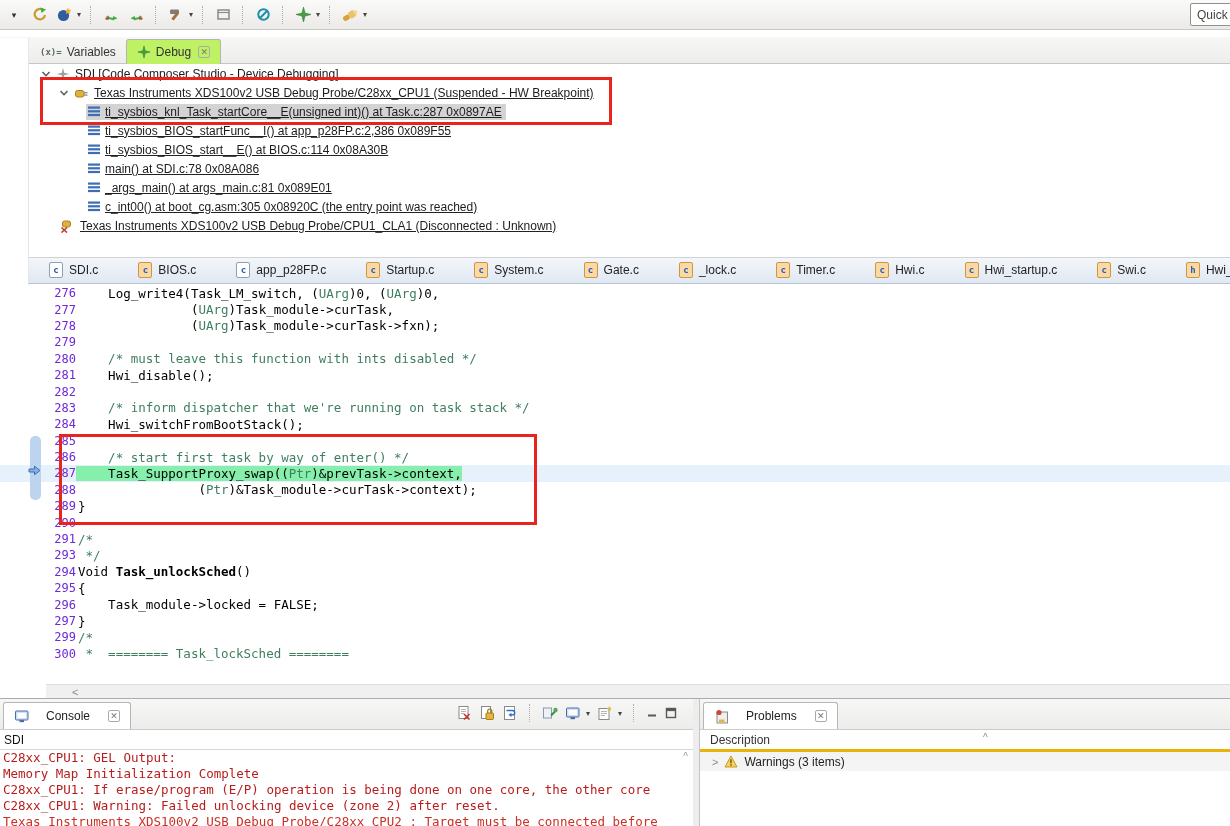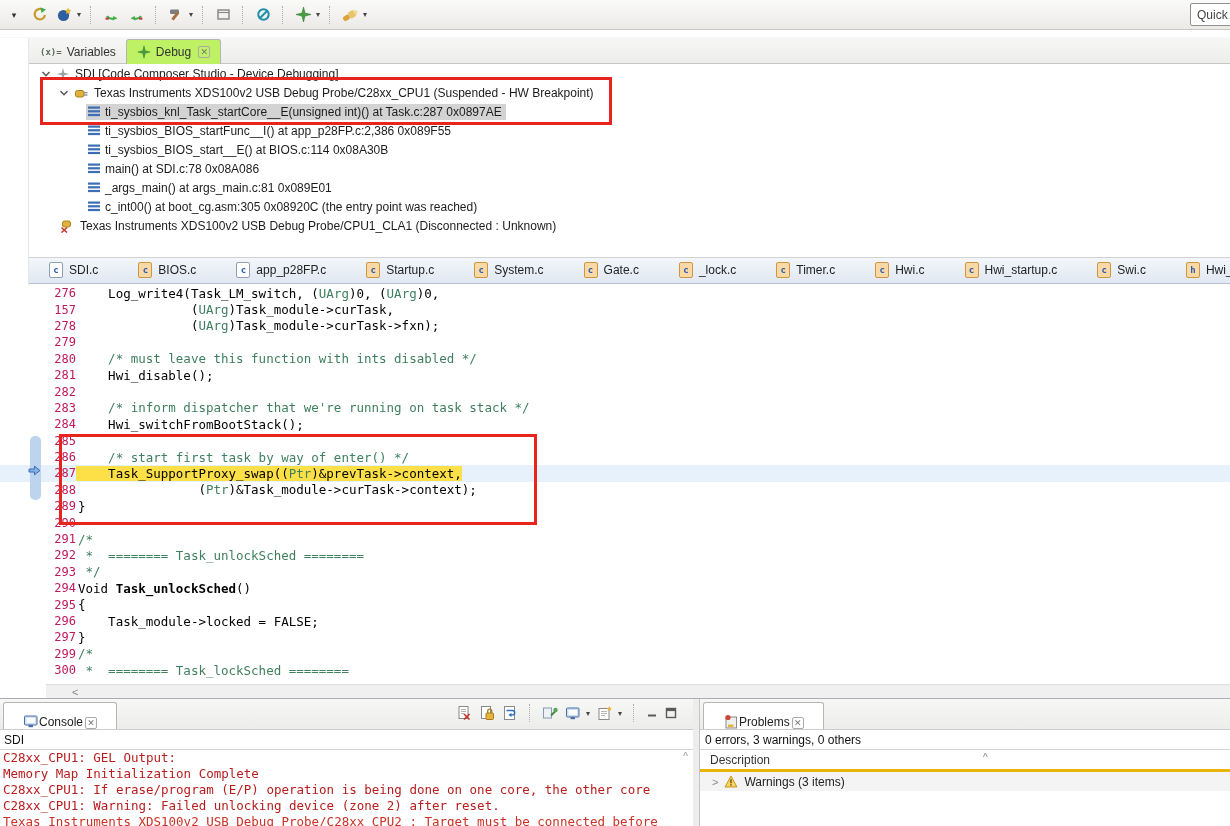--- a/index.html
+++ b/index.html
@@ -27,21 +27,21 @@
     background:linear-gradient(#f7f7f6,#ededec);border-bottom:1px solid #c6c6c6;}
   #rail-restore{position:absolute;left:5px;top:12px;}
   #debug-tabs{position:absolute;left:30px;top:9px;display:flex;align-items:flex-end;height:25px;}
   .vtab{height:24px;display:flex;align-items:center;gap:5px;padding:0 10px;color:#333;}
   .vtab.active{background:#bef264;border:1px solid #b4b4b4;border-bottom:none;border-radius:3px 3px 0 0;}
   .vtab .lbl{white-space:nowrap;}
   .close{font-size:9px;color:#777;border:1px solid #aaa;border-radius:2px;width:10px;height:10px;
     display:inline-flex;align-items:center;justify-content:center;margin-left:2px;}
   .varsig{font:bold 9px "DejaVu Sans Mono",monospace;color:#5a6a5a;}
   #debug-tree{position:absolute;left:29px;top:34px;right:0;bottom:0;background:#fff;overflow:hidden;}
-  .trow{height:19px;display:flex;align-items:center;white-space:nowrap;}
+  .trow{height:19px;display:flex;align-items:center;white-space:nowrap;text-decoration:underline;}
   .chev{width:12px;margin-right:2px;}
   .tsel{display:inline-flex;align-items:center;gap:5px;padding:1px 4px 1px 2px;}
   .tsel.selected{background:#d3d3d3;}
   .trow .lbl{color:#1c1c1c;}
 
   
   #editor-tabs{position:absolute;left:0;top:257px;width:100%;height:27px;box-sizing:border-box;
     background:linear-gradient(#f3f6fa,#e0e8f2);border-top:1px solid #d2d2d2;border-bottom:1px solid #b8c2d0;
     display:flex;align-items:flex-end;padding-left:29px;overflow:hidden;}
   .etab{height:26px;display:flex;align-items:center;gap:6px;padding:0 20px;color:#222;white-space:nowrap;}
@@ -49,39 +49,39 @@
     font:bold 9px "DejaVu Sans Mono",monospace;color:#2a5db0;display:inline-flex;align-items:center;justify-content:center;}
   .fic.or{background:#fbd9a6;border-color:#cf9640;}
 
   
   #left-rail{position:absolute;left:0;top:38px;width:28px;height:660px;background:#fff;border-right:1px solid #e6e6e6;}
   #editor{position:absolute;left:0;top:285px;width:100%;height:413px;background:#fff;overflow:hidden;}
   #ruler-thumb{position:absolute;left:30px;top:151px;width:11px;height:64px;background:#bcd4ee;border-radius:5px;}
   #pc-arrow{position:absolute;left:28px;top:180px;}
   #code-lines{position:absolute;left:0;top:0;right:0;}
   .crow{height:16.4px;display:flex;align-items:center;font-family:"DejaVu Sans Mono",monospace;font-size:12.5px;}
-  .crow .ln{width:76px;text-align:right;color:#be185d;font-size:12px;flex:0 0 auto;}
+  .crow .ln{width:76px;text-align:right;color:#6d28d9;font-size:12px;flex:0 0 auto;}
   .crow .ct{padding-left:2px;white-space:pre;color:#000;}
   .crow.cur{background:#e7f1fc;}
   .ct .c{color:#3f7f5f;}
   .ct .t{color:#3f7f5f;}
   .ct .b{font-weight:bold;}
-  .ct.hlt{background:#fde047;}
+  .ct.hlt{background:#86efac;}
   #hscroll{position:absolute;left:46px;right:0;bottom:0;height:14px;background:#f0f0f0;
     border-top:1px solid #dedede;display:flex;align-items:center;padding-left:26px;box-sizing:border-box;
     color:#8a8a8a;font-size:11px;}
 
   
   #bottom{position:absolute;left:0;top:698px;width:100%;height:128px;border-top:1px solid #a8adb5;box-sizing:border-box;background:#fff;}
   #console-panel{position:absolute;left:0;top:0;width:693px;height:100%;overflow:hidden;}
   #sash{position:absolute;left:693px;top:0;width:6px;height:100%;background:#ededed;}
   #problems-panel{position:absolute;left:699px;top:0;right:0;height:100%;border-left:1px solid #c4c4c4;overflow:hidden;}
   .ptabs{height:30px;background:linear-gradient(#f7f7f6,#ececeb);border-bottom:1px solid #cccccc;
     display:flex;align-items:flex-end;padding-left:3px;position:relative;}
-  .ptab{height:26px;display:flex;align-items:flex-end;gap:0;padding:0 19px;background:#fff;
+  .ptab{height:26px;display:flex;align-items:center;gap:16px;padding:0 10px;background:#fff;
     border:1px solid #b6b6b6;border-bottom:none;border-radius:3px 3px 0 0;}
   #console-icons{position:absolute;right:16px;top:5px;display:flex;align-items:center;gap:7px;}
   #console-group{height:19px;display:flex;align-items:center;padding-left:4px;border-bottom:1px solid #d6d6d6;color:#111;}
   #console-lines{font-family:"DejaVu Sans Mono",monospace;font-size:12.5px;line-height:16px;padding-left:3px;white-space:pre;}
   .cline{color:#b91c1c;}
   .cline.err{color:#cc3026;}
   #console-scrollup{position:absolute;right:5px;top:52px;color:#9a9a9a;font-size:10px;}
   #problems-summary{height:19px;display:flex;align-items:center;padding-left:5px;border-bottom:1px solid #d6d6d6;color:#111;}
   #problems-header{height:19px;display:flex;align-items:center;padding-left:10px;border-bottom:3px solid #eab308;color:#333;position:relative;text-align:center;}
   #sort-caret{position:absolute;left:283px;top:2px;color:#888;font-size:10px;}
@@ -396,21 +396,21 @@
 
 <div id="left-rail"></div>
 
 <div id="editor">
   <div id="code-lines">
       <div class="crow">
         <span class="ln">276</span>
         <span class="ct"><span>    Log_write4(Task_LM_switch, (</span><span class="t">UArg</span><span>)0, (</span><span class="t">UArg</span><span>)0,</span></span>
       </div>
       <div class="crow">
-        <span class="ln">157</span>
+        <span class="ln">277</span>
         <span class="ct"><span>               (</span><span class="t">UArg</span><span>)Task_module-&gt;curTask,</span></span>
       </div>
       <div class="crow">
         <span class="ln">278</span>
         <span class="ct"><span>               (</span><span class="t">UArg</span><span>)Task_module-&gt;curTask-&gt;fxn);</span></span>
       </div>
       <div class="crow">
         <span class="ln">279</span>
         <span class="ct"></span>
       </div>
@@ -454,24 +454,20 @@
         <span class="ln">289</span>
         <span class="ct"><span>}</span></span>
       </div>
       <div class="crow">
         <span class="ln">290</span>
         <span class="ct"></span>
       </div>
       <div class="crow">
         <span class="ln">291</span>
         <span class="ct"><span class="c">/*</span></span>
-      </div>
-      <div class="crow">
-        <span class="ln">292</span>
-        <span class="ct"><span class="c"> *  ======== Task_unlockSched ========</span></span>
       </div>
       <div class="crow">
         <span class="ln">293</span>
         <span class="ct"><span class="c"> */</span></span>
       </div>
       <div class="crow">
         <span class="ln">294</span>
         <span class="ct"><span>Void </span><span class="b">Task_unlockSched</span><span>()</span></span>
       </div>
       <div class="crow">
@@ -594,21 +590,20 @@
             <svg width="16" height="15">
               <rect x="3" y="3" width="10.5" height="11" fill="#efefef" stroke="#8a8a8a"></rect>
               <circle cx="5" cy="3.5" r="2.6" fill="#d04438"></circle>
               <rect x="5" y="10.5" width="5.5" height="2.6" fill="#e7b53c"></rect>
             </svg>
           </span>
         <span>Problems</span>
         <span class="close">✕</span>
       </div>
     </div>
-    <div id="problems-summary">0 errors, 3 warnings, 0 others</div>
     <div id="problems-header">
       <span>Description</span>
       <span id="sort-caret">^</span>
     </div>
     <div id="warnings-row">
       <span class="gchev">&gt;</span>
       <span class="icon">
           <svg width="14" height="13">
             <path d="M7 1 L13 12 H1 Z" fill="#f6d463" stroke="#c9971c"></path>
             <rect x="6.3" y="4.3" width="1.4" height="4" fill="#6b5310"></rect>

